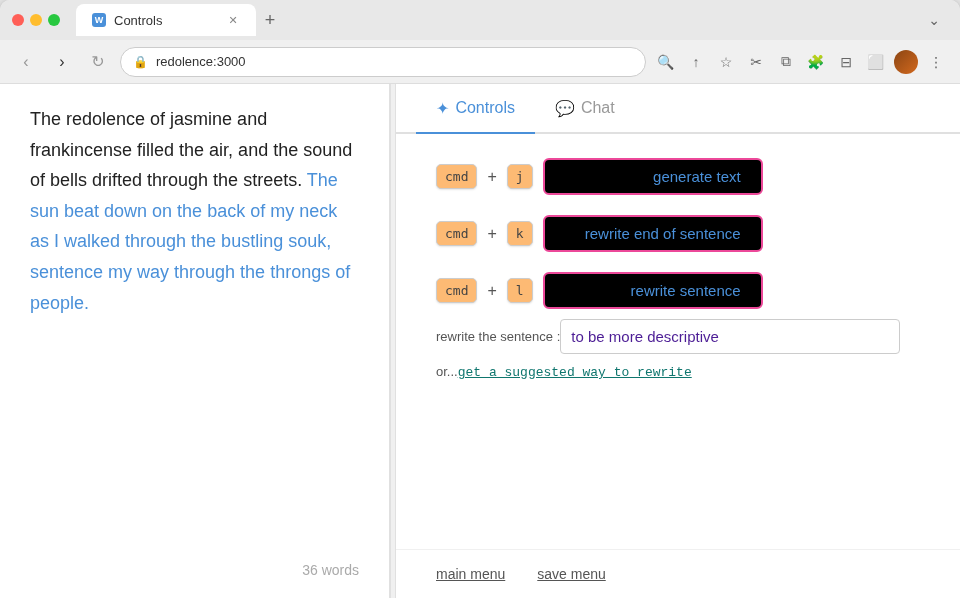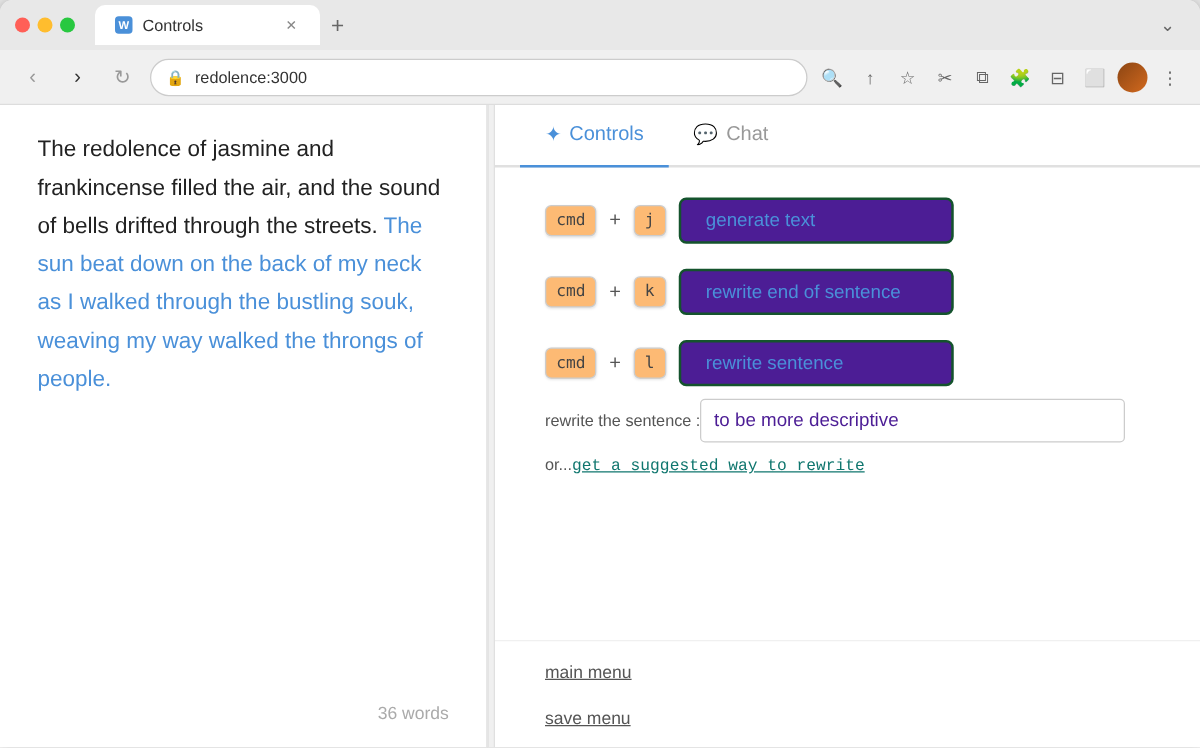--- a/index.html
+++ b/index.html
@@ -295,29 +295,29 @@
       font-family: monospace;
       box-shadow: 0 1px 2px rgba(0,0,0,0.1);
     }
 
     .plus-sign {
       font-size: 16px;
       color: #555;
     }
 
     .action-btn {
-      border: 2px solid #14532d;
+      border: 2px solid #ec4899;
       border-radius: 6px;
-      background: #4c1d95;
+      background: #000000;
       color: #4a90d9;
       font-size: 15px;
       padding: 8px 20px;
       cursor: pointer;
       min-width: 220px;
-      text-align: left;
+      text-align: right;
     }
 
     
     .rewrite-section {
       display: flex;
       flex-direction: column;
       gap: 10px;
     }
 
     .rewrite-label-row {
@@ -352,23 +352,22 @@
       text-decoration: underline;
       cursor: pointer;
       font-family: Liberation Mono, monospace;
     }
 
     
     .bottom-actions {
       margin-top: auto;
       padding: 16px 40px;
       display: flex;
-      gap: 21px;
+      gap: 32px;
       border-top: 1px solid #f0f0f0;
-      flex-direction: column;
     }
 
     .bottom-link {
       font-size: 14px;
       color: #555;
       text-decoration: underline;
       cursor: pointer;
     }
   </style>
 </head>
@@ -412,21 +411,21 @@
       <div class="toolbar-icon">⬜</div>
       <div class="profile-avatar"></div>
       <div class="toolbar-icon">⋮</div>
     </div>
   </div>
 
   <div class="main-content">
 
     <div class="editor-panel">
       <div class="editor-text">
-        <span>The redolence of jasmine and frankincense filled the air, and the sound of bells drifted through the streets. </span><span class="text-highlighted">The sun beat down on the back of my neck as I walked through the bustling souk, weaving my way walked the throngs of people.</span>
+        <span>The redolence of jasmine and frankincense filled the air, and the sound of bells drifted through the streets. </span><span class="text-highlighted">The sun beat down on the back of my neck as I walked through the bustling souk, sentence my way through the throngs of people.</span>
       </div>
       <div class="word-count">36 words</div>
     </div>
 
     <div class="scroll-divider"></div>
 
     <div class="controls-panel">
 
       <div class="panel-tabs">
         <div class="panel-tab active">

